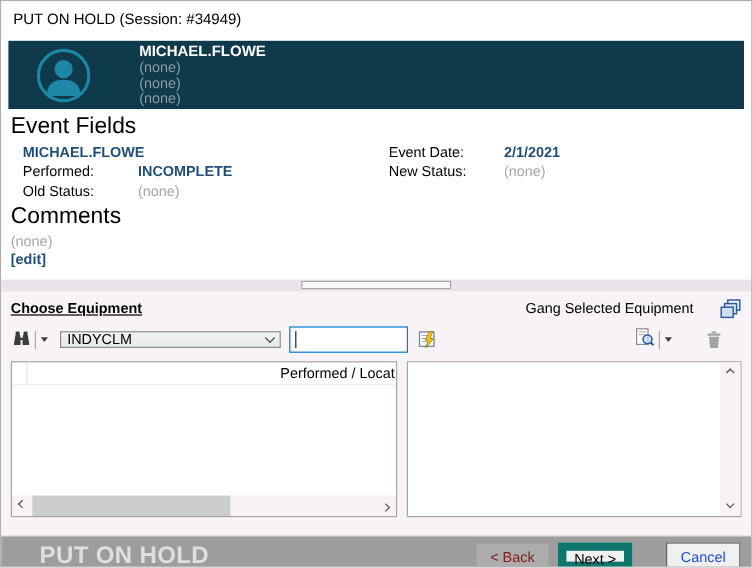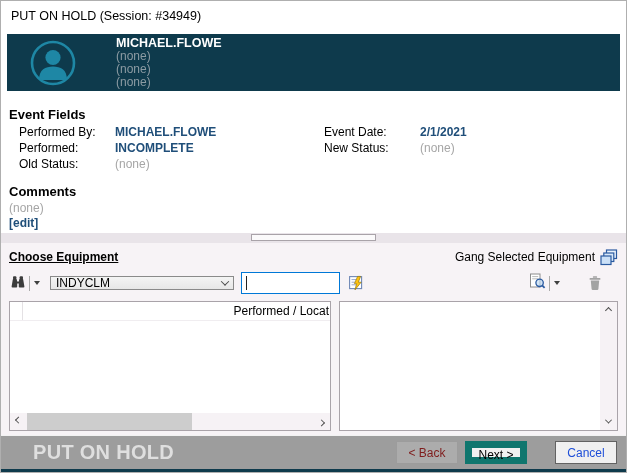--- a/index.html
+++ b/index.html
@@ -18,41 +18,41 @@
   
   .banner-wrap { flex:0 0 61px; padding:4px 6px 0 6px; background:#fff; }
   .banner { height:57px; background:#0E3A4C; display:flex; align-items:center; padding-left:23px; }
   .avatar { width:46px; height:46px; flex:0 0 46px; }
   .banner-text { margin-left:40px; line-height:13px; }
   .banner-name { color:#FFFFFF; font-weight:bold; font-size:12.5px; line-height:14px; }
   .banner-line { color:#8C9BA3; font-size:12px; }
 
   
   .event-section { flex:0 0 142px; background:#fff; padding:4px 8px 0 8px; }
-  .section-heading { font-weight:bold; font-size:13px; margin-bottom:2px;margin-top:12px; }
+  .section-heading { font-weight:normal; font-size:19px; margin-bottom:2px; }
   .fields { display:flex; margin-bottom:3px; }
   .fcol { display:flex; flex-direction:column; }
   .fcol.left { width:305px; padding-left:10px; }
   .fcol.right { flex:1; padding-left:10px; }
   .frow { display:flex; height:16px; align-items:center; }
   .flabel { width:96px; flex:0 0 96px; }
   .fvalue.blue { color:#1F4E79; font-weight:bold; }
   .fvalue.muted { color:#A6A6A6; }
   .muted-line { color:#A6A6A6; height:15px; }
   .edit-link { color:#1F4E79; font-weight:bold; text-decoration:none; display:inline-block; height:15px; cursor:pointer; }
 
   
   .splitter { flex:0 0 10px; background:#E9E4E9; position:relative; }
   .splitter-handle { position:absolute; left:250px; top:1px; width:125px; height:7px; background:#FBFAFB; border:1px solid #A9A3A9; }
 
   
-  .equip-section { flex:1; background:#F7F3F6; padding:5px 8px 4px 8px; display:flex; flex-direction:column; }
+  .equip-section { flex:1; background:#F7F3F6; padding:5px 8px 15px 8px; display:flex; flex-direction:column; }
   .equip-header { display:flex; align-items:center; height:18px; }
   .choose-heading { font-weight:bold; text-decoration:underline; cursor:pointer; }
-  .gang-group { margin-left:auto; display:flex; align-items:center; gap:5px; }
+  .gang-group { margin-left:auto; display:flex; align-items:center; gap:22px; }
 
   .controls { display:flex; align-items:center; height:30px; margin-top:2px; }
   .split-btn { display:flex; align-items:center; padding:2px 1px; cursor:pointer; }
   .split-div { width:1px; height:15px; background:#ABABAB; margin:0 4px 0 3px; }
   .tri { width:0; height:0; border-left:3.5px solid transparent; border-right:3.5px solid transparent; border-top:4px solid #404040; }
   .combo { width:184px; height:14px; margin-left:9px; background:linear-gradient(#F4F4F4,#E7E7E7); border:1px solid #8A8A8A; display:flex; align-items:center; padding:0 5px; cursor:pointer; }
   .combo-label { flex:1; }
   .chev { display:inline-block; width:6px; height:6px; border-right:1.6px solid #4A4A4A; border-bottom:1.6px solid #4A4A4A; }
   .chev.down { transform:rotate(45deg) translate(-1px,-1px); }
   .input-wrap { position:relative; margin-left:7px; }
@@ -127,21 +127,20 @@
         <div class="banner-line">(none)</div>
       </div>
     </div>
   </div>
 
   <div class="event-section">
     <div class="section-heading">Event Fields</div>
     <div class="fields">
       <div class="fcol left">
         <div class="frow">
-          <span class="flabel">Performed By:</span>
           <span class="fvalue blue">MICHAEL.FLOWE</span>
         </div>
         <div class="frow">
           <span class="flabel">Performed:</span>
           <span class="fvalue blue">INCOMPLETE</span>
         </div>
         <div class="frow">
           <span class="flabel">Old Status:</span>
           <span class="fvalue muted">(none)</span>
         </div>

